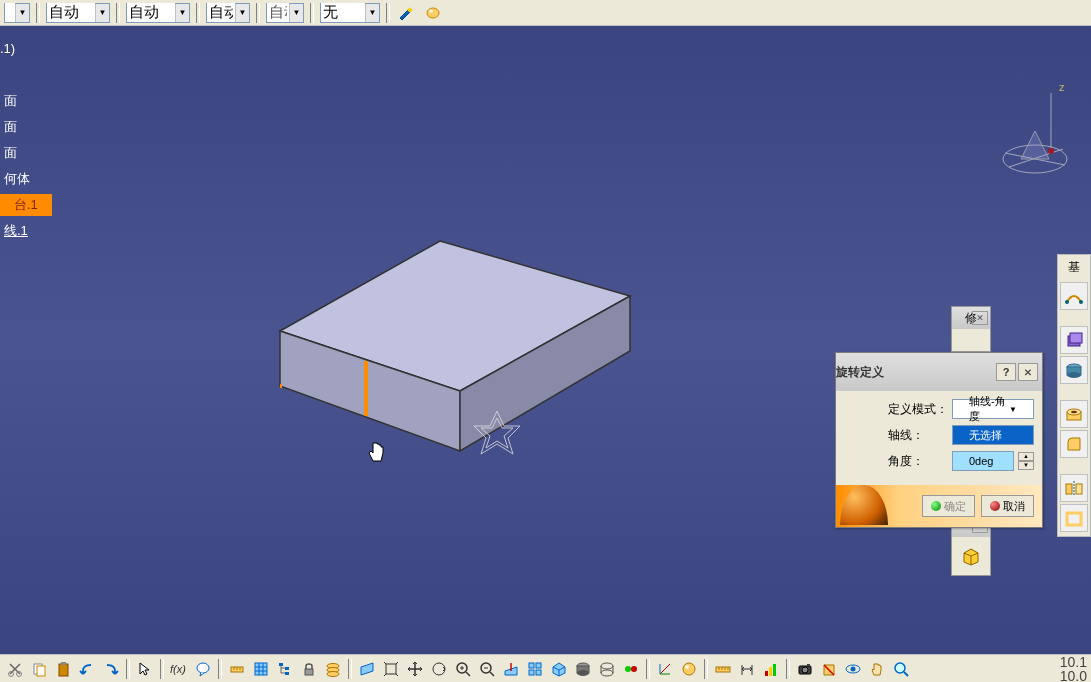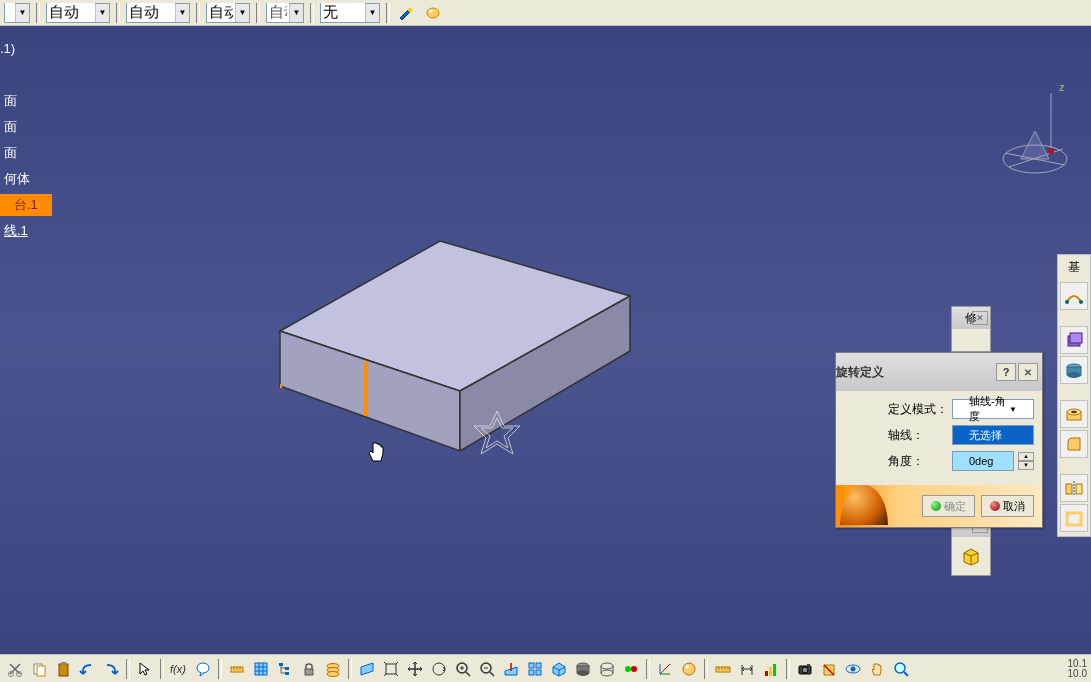--- a/index.html
+++ b/index.html
@@ -63,21 +63,21 @@
 
 .right-toolbar { position: absolute; top: 228px; right: 0; width: 34px; background: #ece9d8; border: 1px solid #bbb; padding: 2px; }
 .right-toolbar .title { font-size: 12px; text-align: center; margin-bottom: 4px; padding: 2px; }
 .right-toolbar .tbtn { width: 28px; height: 28px; margin: 2px auto; border: 1px solid #c0c0c0; background: #f0f0f0; display: flex; align-items: center; justify-content: center; cursor: pointer; }
 .right-toolbar .tbtn.spacer { border: none; background: none; height: 12px; }
 
 
 .bottom-toolbar { position: absolute; bottom: 0; left: 0; right: 0; height: 28px; background: #ece9d8; border-top: 1px solid #c0c0c0; display: flex; align-items: center; padding: 0 4px; gap: 2px; }
 .bottom-toolbar .btn { width: 22px; height: 22px; display: flex; align-items: center; justify-content: center; cursor: pointer; }
 .bottom-toolbar .sep { width: 4px; height: 20px; border-left: 1px solid #808080; border-right: 1px solid #fff; margin: 0 2px; }
-.bottom-toolbar .stat { margin-left: auto; font-size: 10px; color: #444; text-align: right; line-height: 1; }
+.bottom-toolbar .stat { margin-left: auto; font-size: 14px; color: #444; text-align: right; line-height: 1; }
 </style>
 </head>
 <body>
 
 <div class="top-toolbar">
   <div class="combo">
       <input style="width: 10px;" value="">
       <span class="arrow">▼</span>
     </div>
   <div class="sep"></div>

